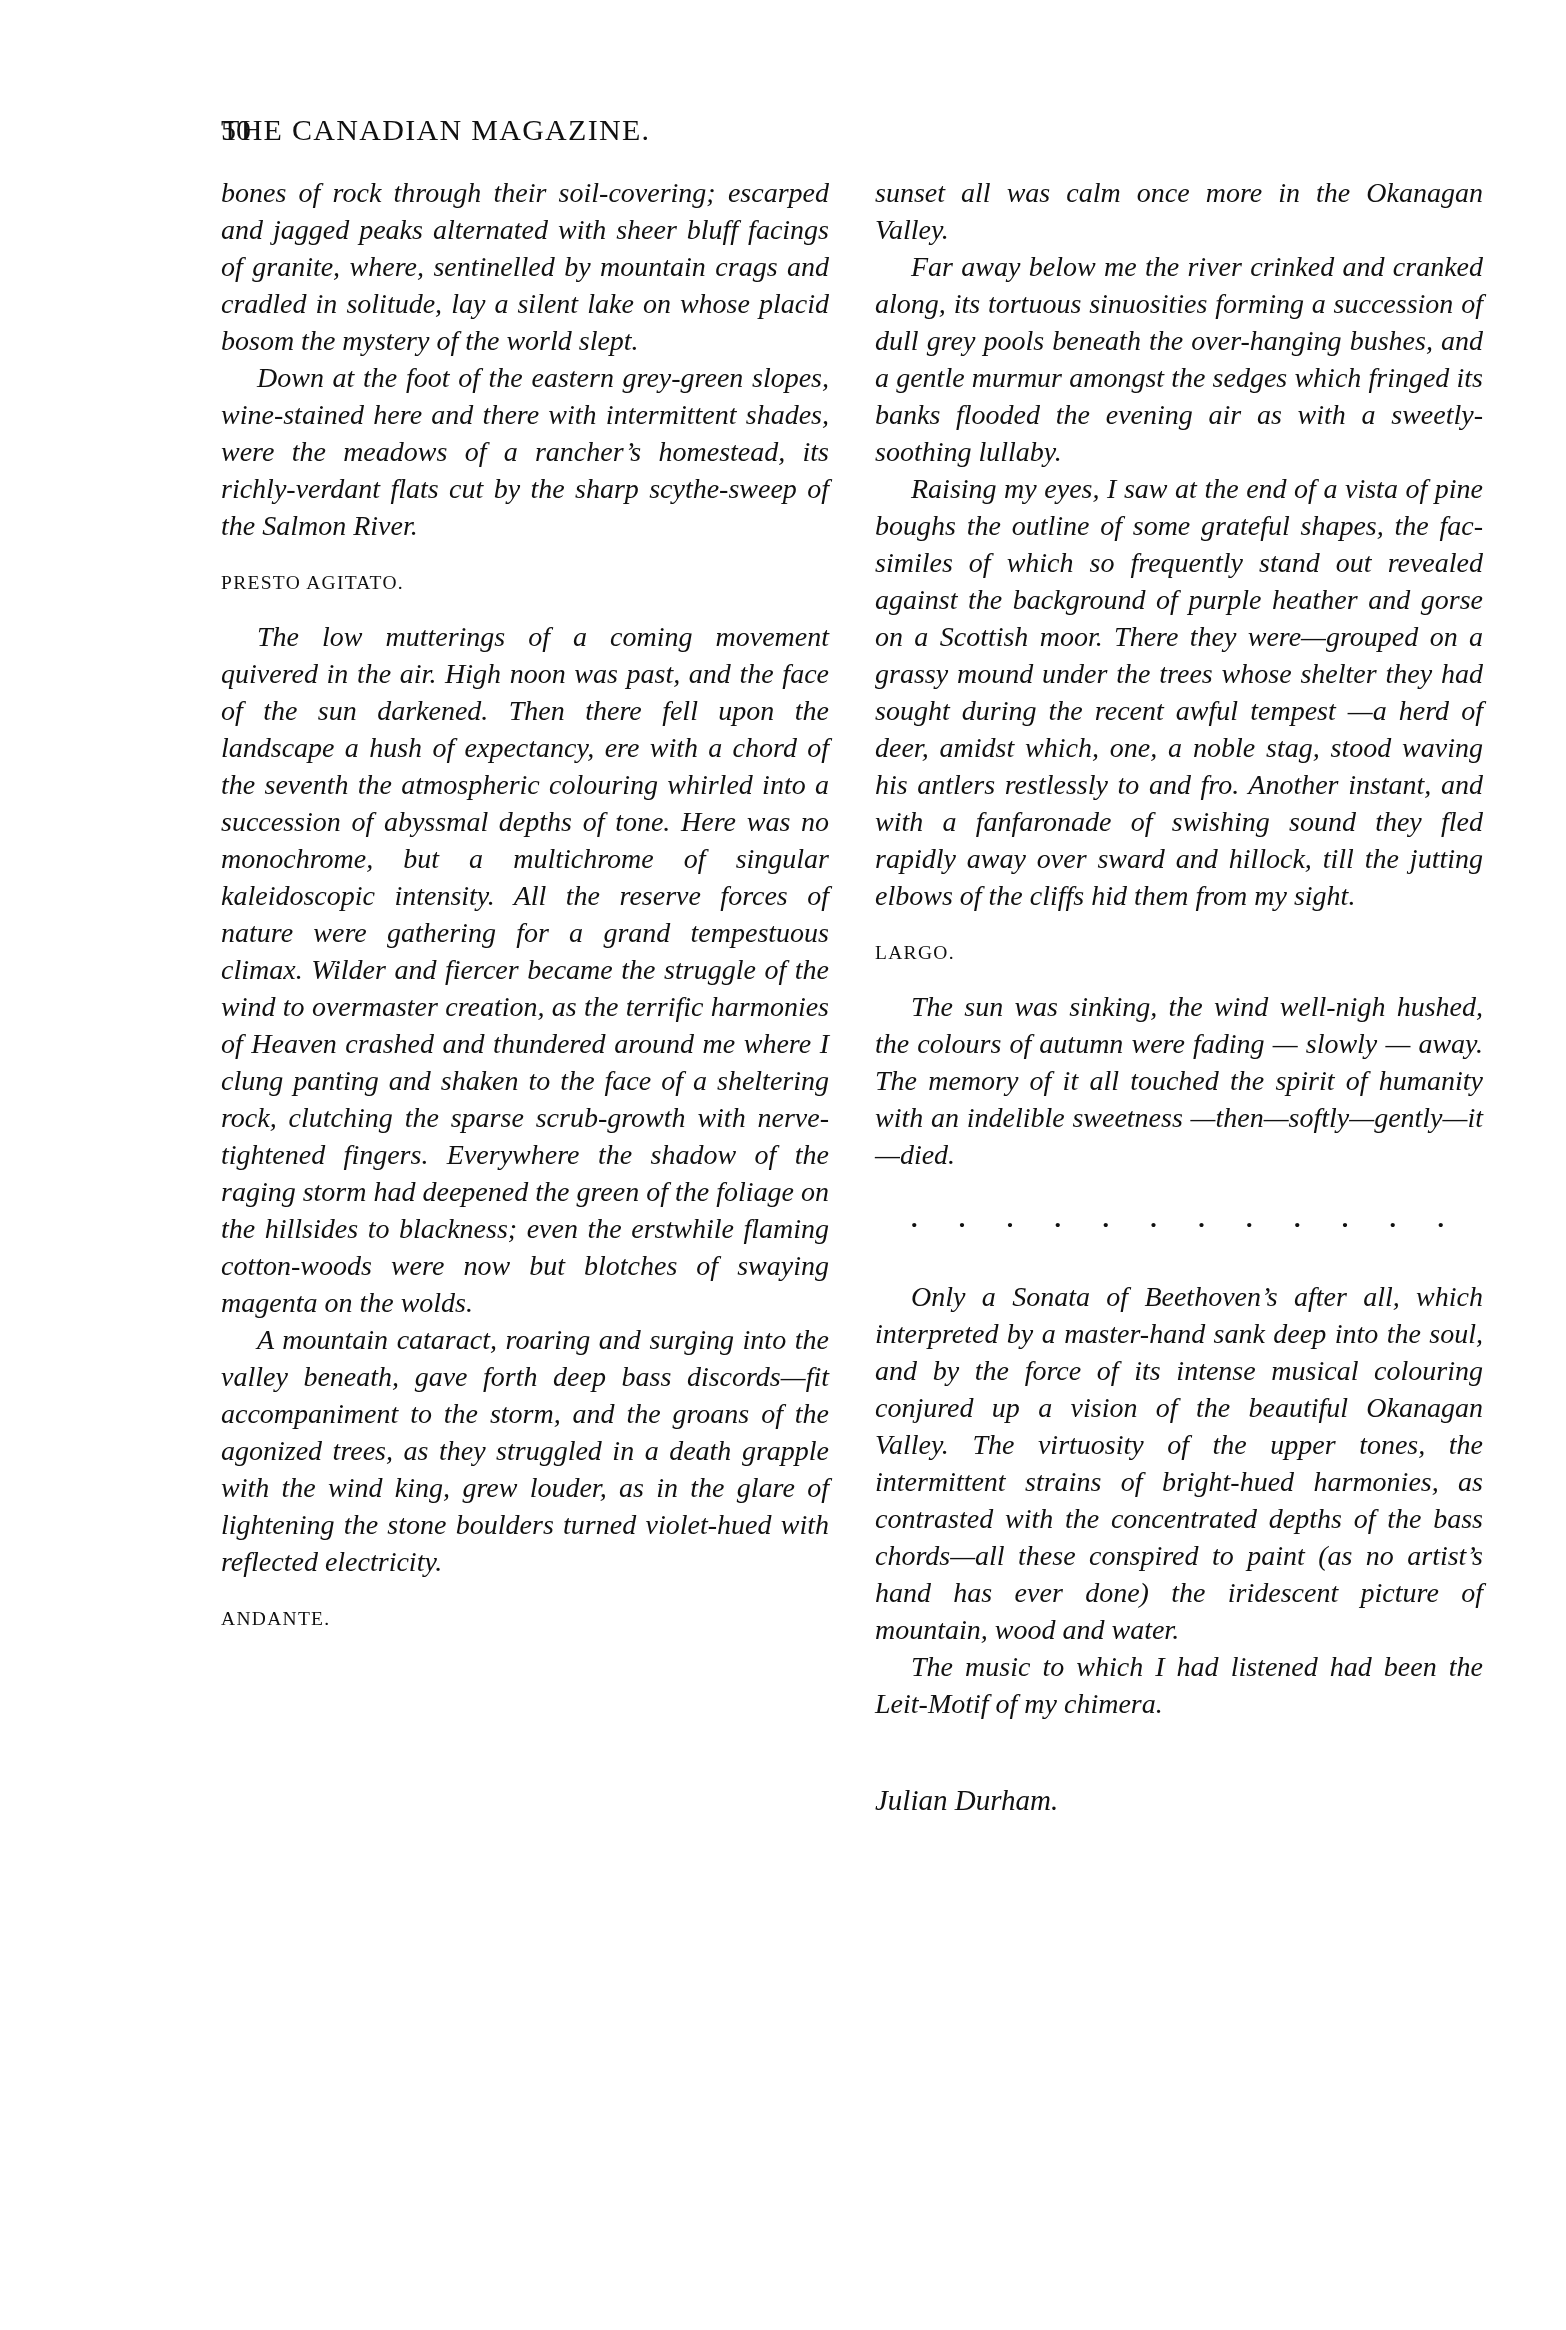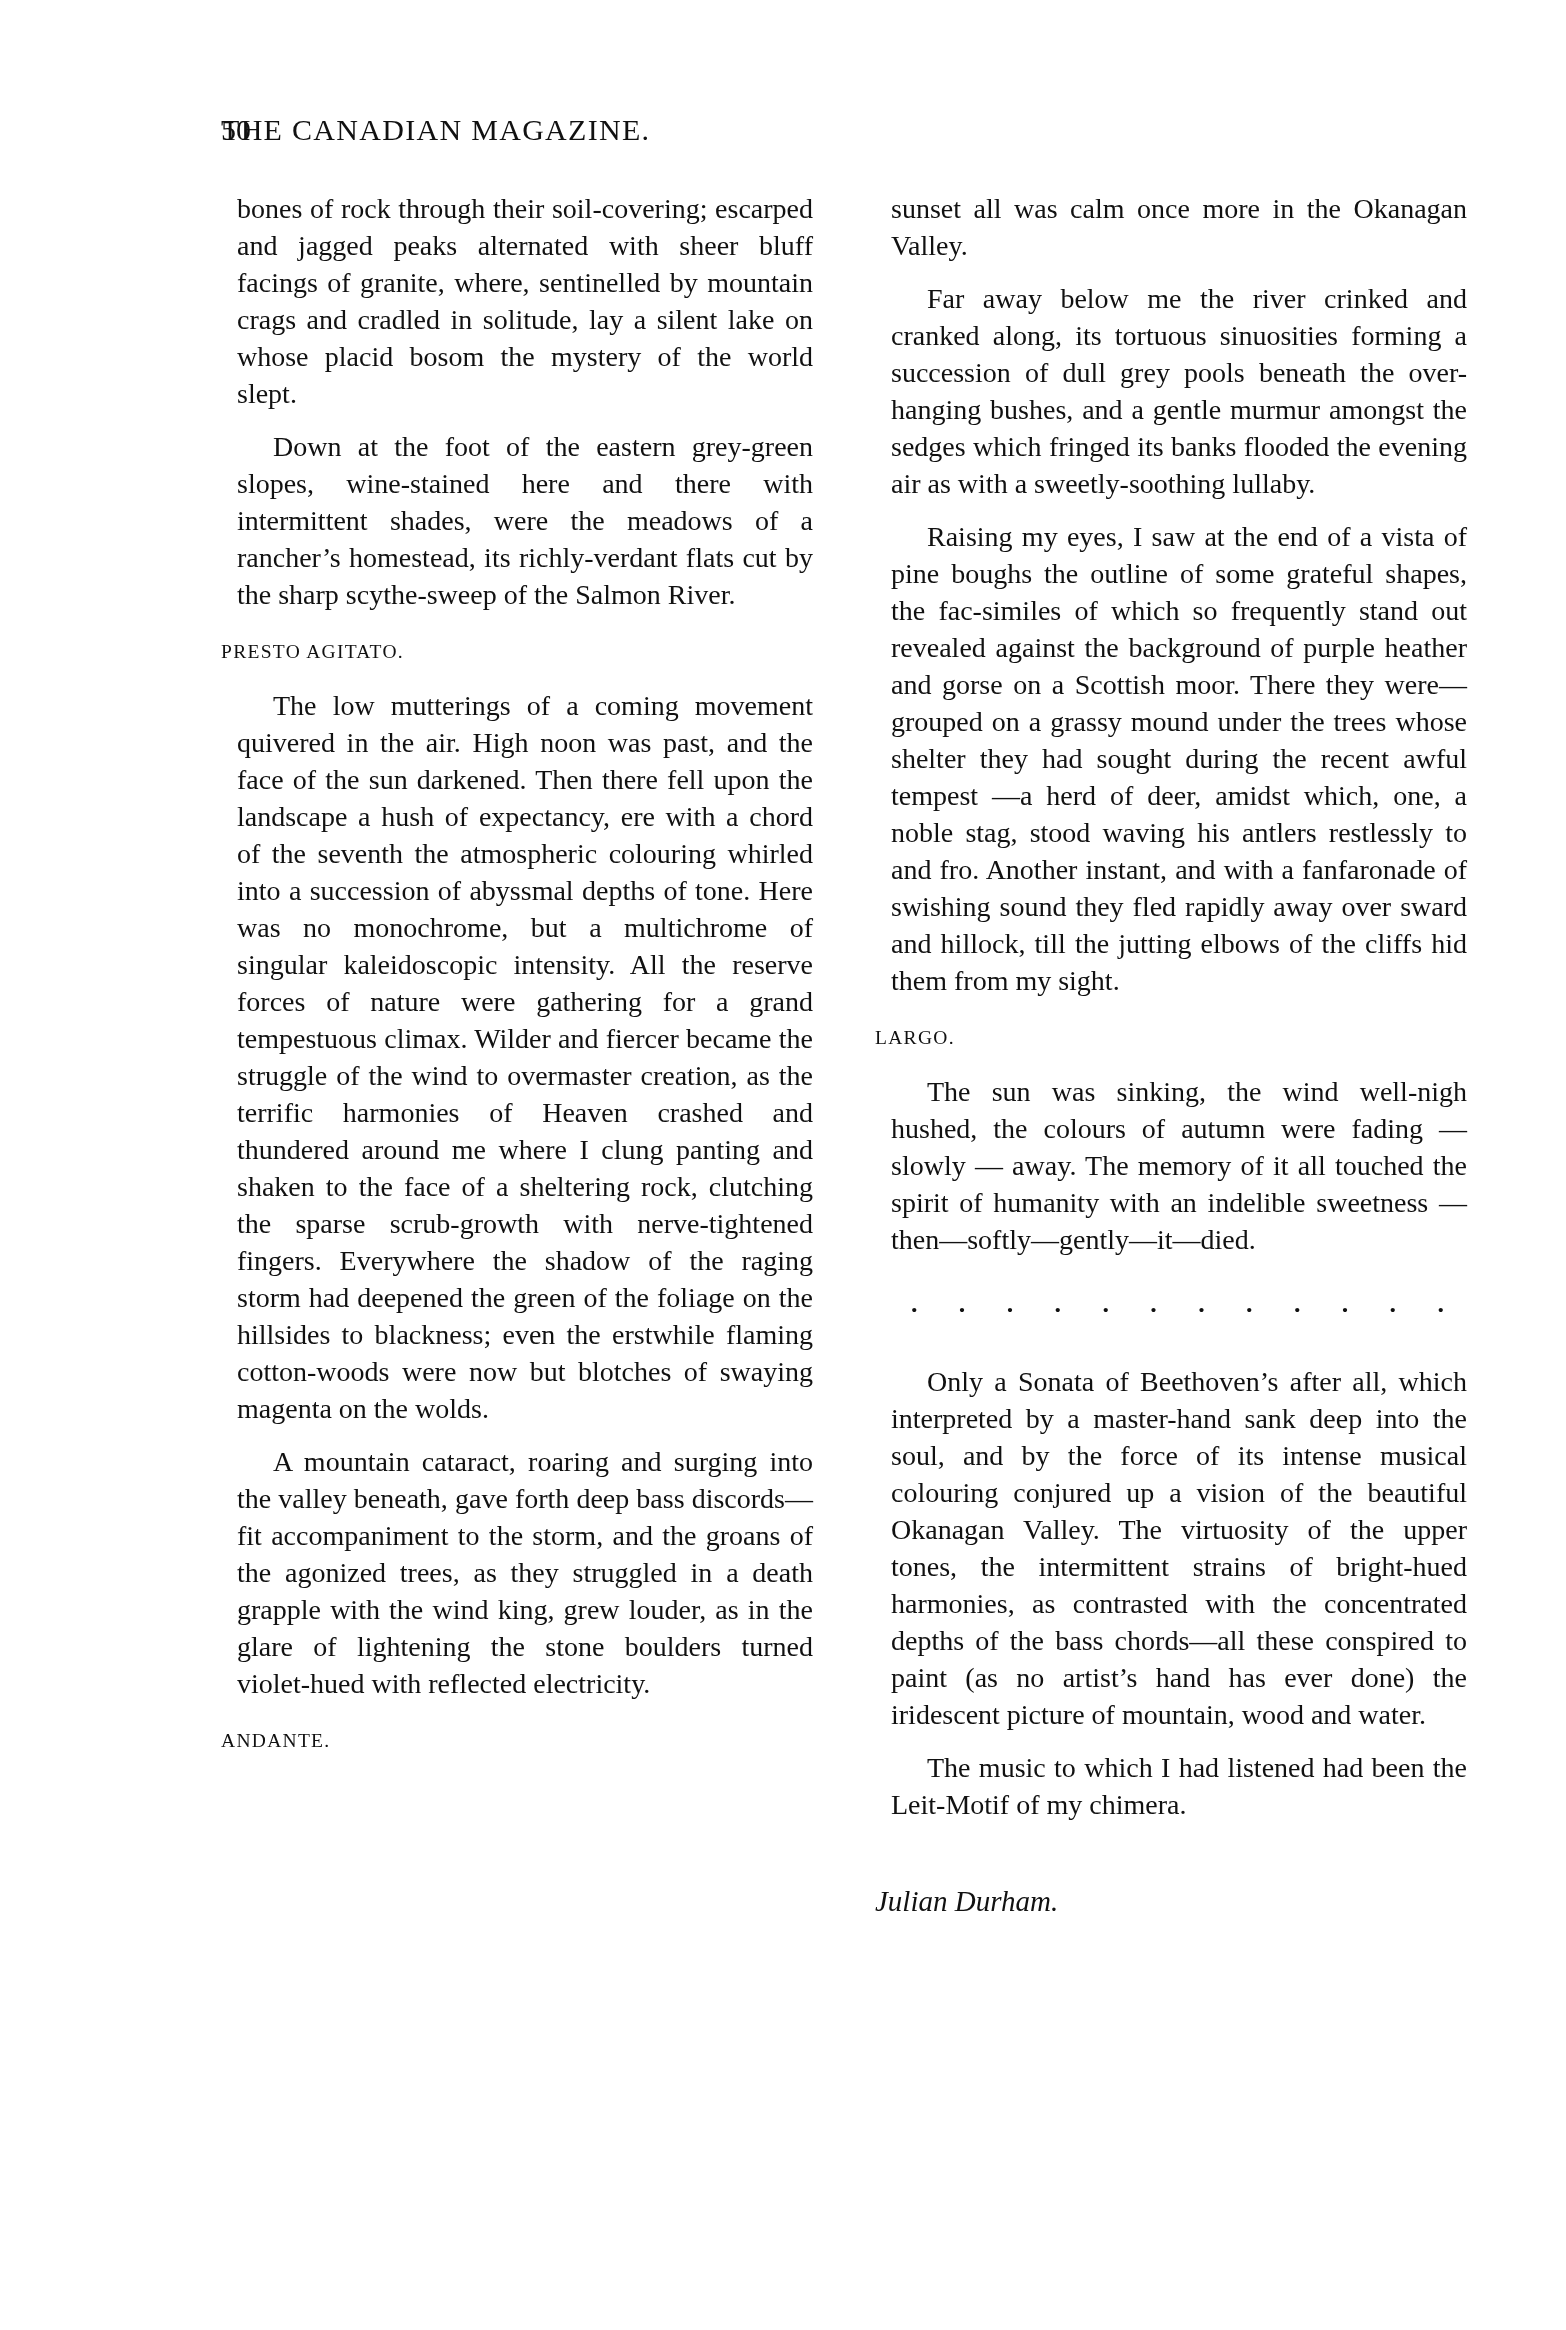--- a/index.html
+++ b/index.html
@@ -17,21 +17,21 @@
     font-size: 30px; line-height: 36px;
     letter-spacing: 1.3px;
   }
   .column {
     position: absolute; top: 174px; width: 608px;
     font-size: 28px; line-height: 37px;
     text-align: justify; hyphens: manual;
   }
   .col-left { left: 221px; }
   .col-right { left: 875px; }
-  .para { margin: 16px; text-indent: 36px; }
+  .para { margin: 0; text-indent: 36px; font-style: italic; }
   .para.noindent { text-indent: 0; }
   .section-head {
     text-align: left; font-size: 19.5px; letter-spacing: 1.3px;
     margin: 26px 0 22px 0; line-height: 26px; text-indent: 0;
   }
   .dots {
     display: flex; justify-content: space-between;
     padding: 0 39px 0 36px; margin: 33px 0 46px 0;
     font-size: 26px; line-height: 26px; font-weight: bold;
   }

